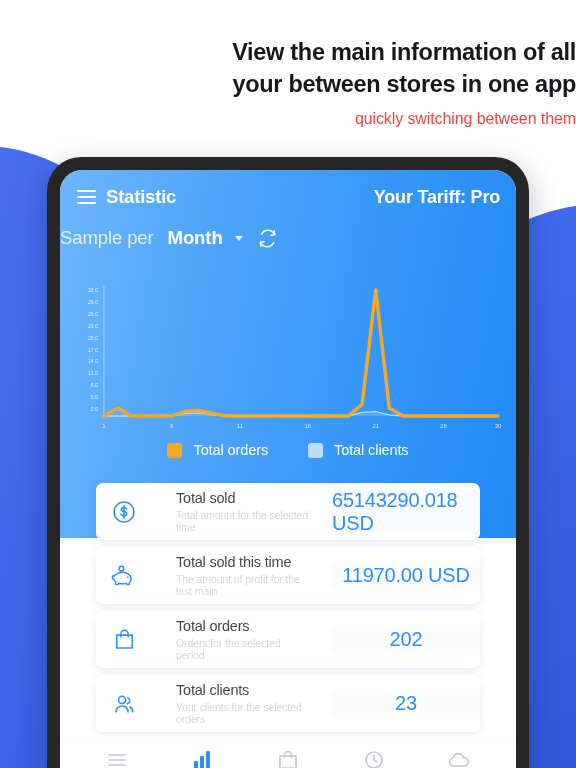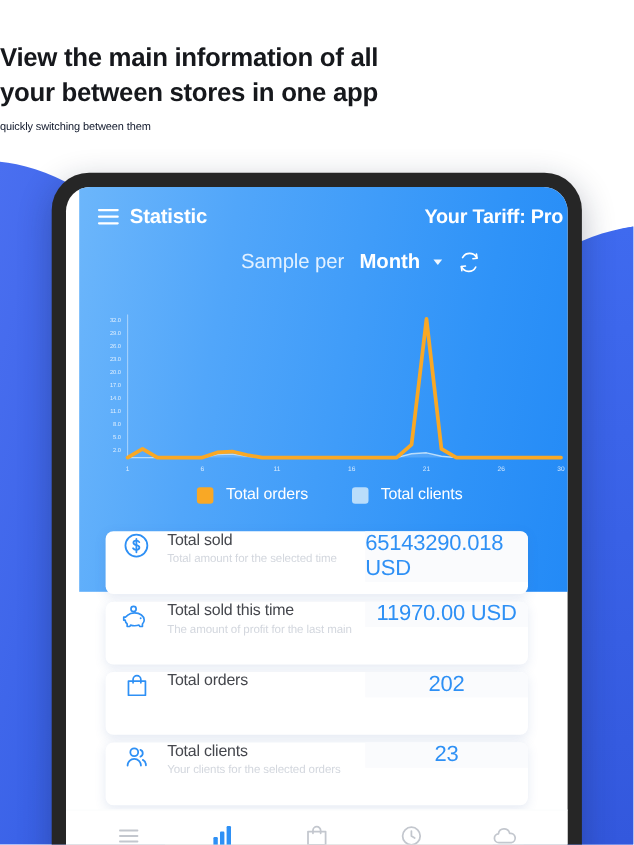--- a/index.html
+++ b/index.html
@@ -10,29 +10,29 @@
     background: #ffffff;
   }
   #root { position: relative; width: 576px; height: 768px; overflow: hidden; background: #ffffff; }
 
   
   .bg-layer { position: absolute; inset: 0; overflow: hidden; z-index: 0; }
 
   
   .headline-wrap {
     position: absolute; top: 36px; left: 0; width: 576px;
-    text-align: left; z-index: 5;
+    text-align: right; z-index: 5;
   }
   .headline {
     font-size: 23.5px; font-weight: bold; color: #16181c;
     line-height: 1.38; letter-spacing: -0.3px;
   }
   .subheadline {
     margin-top: 9px;
-    font-size: 10px; color: #0f172a; letter-spacing: -0.1px;
+    font-size: 16px; color: #ef4444; letter-spacing: -0.1px;
   }
 
   
   .phone {
     position: absolute; left: 47px; top: 157px;
     width: 482px; height: 625px;
     background: #262626;
     border-radius: 34px 34px 0 0;
     padding: 13px 13px 0 13px;
     z-index: 6;
@@ -40,38 +40,38 @@
   }
   .screen {
     position: relative; width: 456px; height: 612px;
     background: #ffffff;
     border-radius: 22px 22px 0 0;
     overflow: hidden;
   }
 
   
   .app-header {
-    position: absolute; top: 0; left: 12px; width: 456px; height: 368px;
+    position: absolute; top: 0; left: 0; width: 456px; height: 368px;
     background: linear-gradient(100deg, #6cb6fb 0%, #51a6fa 28%, #2f93f8 75%, #2289f6 100%);
     padding-left: 12px;
   }
   .topbar {
     position: absolute; top: 12px; left: 0; width: 456px; height: 30px;
     display: flex; align-items: center; justify-content: space-between;
     padding: 0 16px 0 17px;
   }
   .topbar-left { display: flex; align-items: center; gap: 10px; }
   .hamburger { display: flex; flex-direction: column; justify-content: center; gap: 3.4px; width: 19px; }
   .hamburger span { display: block; height: 2.6px; width: 19px; background: #fff; border-radius: 1px; }
   .app-title { color: #fff; font-size: 18.5px; font-weight: bold; letter-spacing: -0.2px; }
   .tariff { color: #fff; font-size: 18px; font-weight: bold; letter-spacing: -0.2px; }
 
   .sampler {
     position: absolute; top: 57px; left: 0; width: 512px;
-    display: flex; align-items: center; justify-content: center; gap: 14px;
+    display: flex; align-items: center; gap: 14px;
   }
   .sample-label { color: #e3f1ff; font-size: 18.5px; letter-spacing: -0.1px; }
   .sample-value { color: #ffffff; font-size: 18.5px; font-weight: bold; letter-spacing: -0.1px; }
   .caret {
     width: 0; height: 0;
     border-left: 4.5px solid transparent; border-right: 4.5px solid transparent;
     border-top: 5px solid #ffffff; margin-left: -2px; opacity: .92;
   }
   .refresh-btn { display:flex; align-items:center; }
 
@@ -81,25 +81,26 @@
     position: absolute; top: 272px; left: 0; width: 456px;
     display: flex; align-items: center; justify-content: center; gap: 40px;
   }
   .legend-item { display: flex; align-items: center; gap: 11px; }
   .legend-swatch { width: 15px; height: 15px; border-radius: 3px; }
   .legend-text { color: #ffffff; font-size: 14.5px; letter-spacing: -0.1px; }
 
   
   .cards { position: absolute; top: 313px; left: 0; width: 456px; padding: 0 36px; }
   .card {
-    position: relative; display: flex; align-items: flex-start;
+    position: relative; display: flex; align-items: center;
     height: 57px; margin-bottom: 7px;
     background: #ffffff; border-radius: 7px;
     box-shadow: 0 3px 10px rgba(60,100,170,0.13);
     overflow: hidden;
+    gap: 24px;
   }
   .card-icon {
     width: 56px; display: flex; align-items: center; justify-content: center;
     color: #2e90f5; flex: 0 0 56px;
   }
   .card-texts { flex: 1 1 auto; display: flex; flex-direction: column; justify-content: center; }
   .card-title { font-size: 14.5px; color: #45474d; letter-spacing: -0.2px; line-height: 1.2; }
   .card-sub { font-size: 10.5px; color: #d3d7de; margin-top: 2px; letter-spacing: -0.1px; }
   .card-value-cell {
     flex: 0 0 148px; background: #fafbfd;
@@ -258,20 +259,21 @@
 
         <div class="card">
           <div class="card-icon">
             <svg width="25" height="25" viewBox="0 0 24 24" fill="none" stroke="#2e90f5" stroke-width="1.5" stroke-linecap="round" stroke-linejoin="round">
               <path d="M4.6 7.8h14.8v12.4H4.6z"></path>
               <path d="M8.6 9.4V6.5a3.4 3.4 0 0 1 6.8 0v2.9"></path>
             </svg>
           </div>
           <div class="card-texts">
             <div class="card-title">Total orders</div>
+            <div class="card-sub">Orders for the selected period</div>
           </div>
           <div class="card-value-cell">
             <span class="card-value">202</span>
           </div>
         </div>
 
         <div class="card">
           <div class="card-icon">
             <svg width="26" height="26" viewBox="0 0 24 24" fill="none" stroke="#2e90f5" stroke-width="1.5" stroke-linecap="round" stroke-linejoin="round">
               <circle cx="10.2" cy="8.2" r="3.3"></circle>

